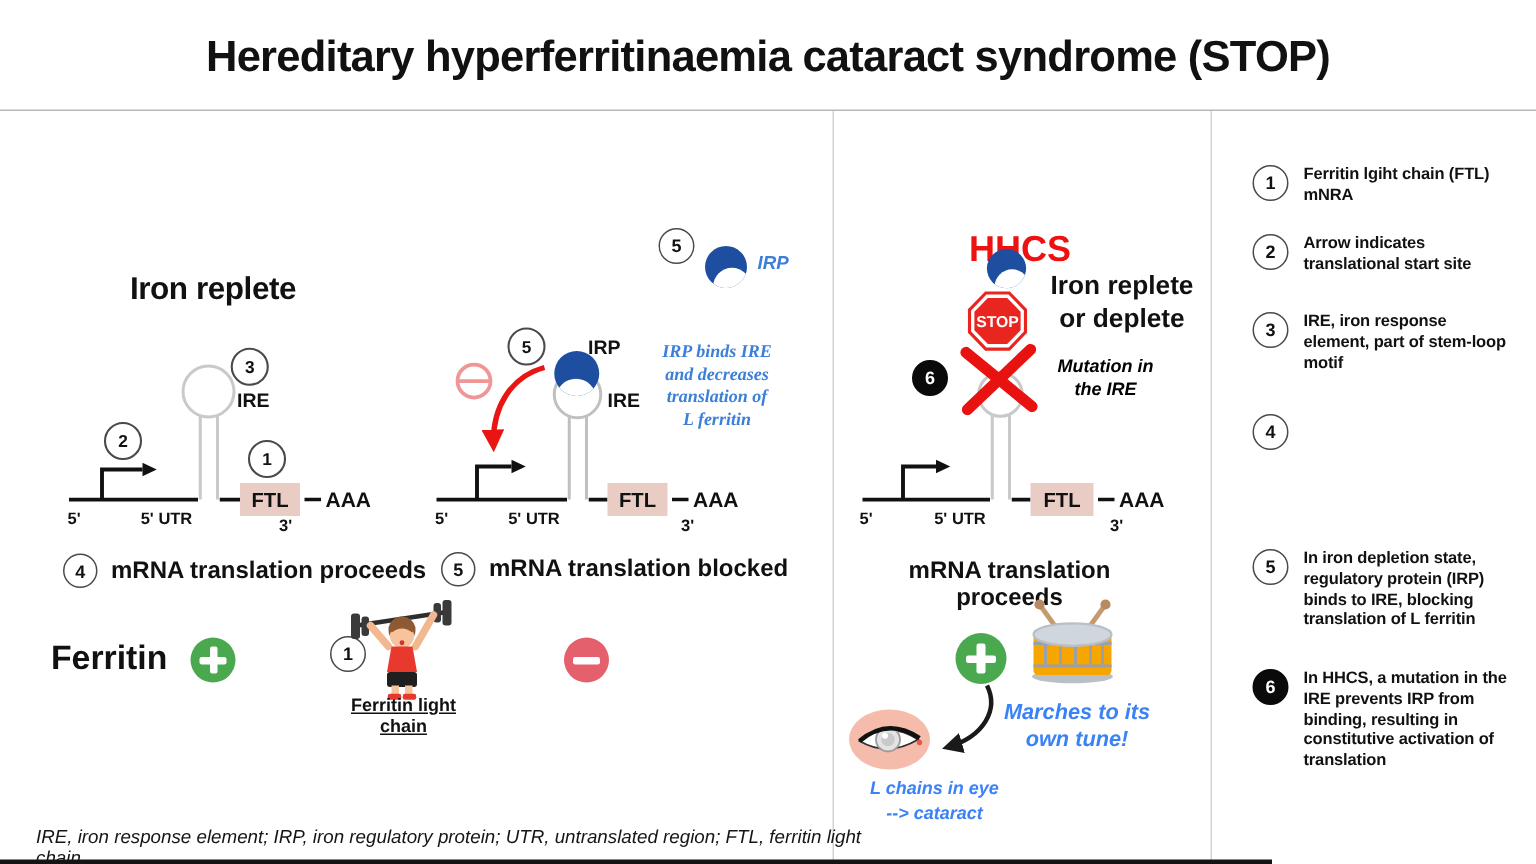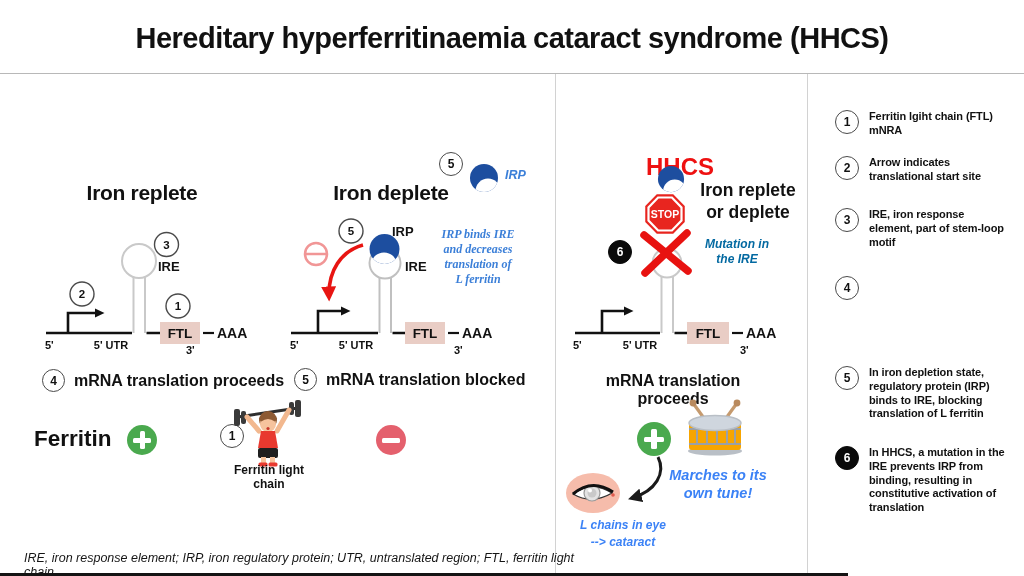--- a/index.html
+++ b/index.html
@@ -14,36 +14,36 @@
   .sub-head{font-size:21px;font-weight:bold;text-align:center;letter-spacing:-0.3px;}
   .green{color:#00b254;} .red{color:#ee1111;}
   .stepc{width:24px;height:24px;border:1.4px solid #4a4a4a;border-radius:50%;background:#fff;
          display:flex;align-items:center;justify-content:center;font-size:12px;font-weight:bold;box-sizing:border-box;}
   .stepc.filled{background:#0a0a0a;border-color:#0a0a0a;color:#fff;}
   .resrow{display:flex;align-items:center;gap:9px;}
   .resrow .stepc{width:23px;height:23px;flex:0 0 auto;}
   .restxt{font-size:16px;font-weight:bold;}
   .bluebox{font-style:italic;font-weight:bold;text-align:center;}
   .lightblue{color:#3b7fd8;font-size:12px;line-height:15px;font-family:Liberation Serif, serif;}
-  .medblue{color:#0369a1;font-size:12px;line-height:14.5px;}
+  .medblue{color:#000000;font-size:12px;line-height:14.5px;}
   .deepblue{color:#3b82f6;}
   .marches{font-size:14.5px;line-height:17.5px;}
   .cataract{font-size:12px;line-height:16.5px;}
   .plusic{border-radius:50%;background:#4aa94e;display:block;}
   .plusic.p30{width:30px;height:30px;position:absolute;}
   .plusic.p34{width:34px;height:34px;position:absolute;}
   .plusic::before,.plusic::after{content:"";position:absolute;background:#fff;border-radius:1.5px;}
   .plusic.p30::before{left:6px;top:12.5px;width:18px;height:5px;}
   .plusic.p30::after{left:12.5px;top:6px;width:5px;height:18px;}
   .plusic.p34::before{left:7px;top:14.5px;width:20px;height:5.5px;}
   .plusic.p34::after{left:14.25px;top:7px;width:5.5px;height:20px;}
   .minusic{width:30px;height:30px;border-radius:50%;background:#e4606d;position:absolute;}
   .minusic::before{content:"";position:absolute;left:6px;top:12.5px;width:18px;height:5px;background:#fff;border-radius:1.5px;}
   .ferritin{font-size:22.5px;font-weight:bold;margin-left:21px;}
-  .flc{font-size:12px;font-weight:bold;text-align:center;line-height:14px;}
+  .flc{font-size:12px;font-weight:bold;text-align:center;line-height:14px;text-decoration:underline;}
   .cond{font-size:17.5px;line-height:21.5px;font-weight:bold;text-align:center;}
   .legend-item{display:flex;align-items:flex-start;gap:10px;width:176px;}
   .ltext{font-size:11px;font-weight:bold;line-height:13.8px;width:142px;letter-spacing:-0.1px;}
   .footer{left:24px;top:551px;width:560px;font-size:12.5px;font-style:italic;color:#151515;}
   svg text{font-family:"Liberation Sans",sans-serif;}
   .t-num{font-size:11.5px;font-weight:bold;text-anchor:middle;fill:#111;}
   .t-box{font-size:13.5px;font-weight:bold;text-anchor:middle;fill:#111;}
   .t-aaa{font-size:14px;font-weight:bold;fill:#111;}
   .t-sm{font-size:11px;font-weight:bold;fill:#111;}
   .tmid{text-anchor:middle;}
@@ -60,28 +60,27 @@
     <defs>
       <marker id="mkred" viewBox="0 0 10 10" refX="7" refY="5" markerWidth="4.2" markerHeight="4.2" orient="auto-start-reverse">
         <path d="M0 0 L10 5 L0 10 z" fill="#e81512"></path>
       </marker>
       <marker id="mkblk" viewBox="0 0 10 10" refX="7" refY="5" markerWidth="4.6" markerHeight="4.6" orient="auto-start-reverse">
         <path d="M0 0 L10 5 L0 10 z" fill="#1a1a1a"></path>
       </marker>
     </defs>
   </svg>
 
-  <div class="abs ttl">Hereditary hyperferritinaemia cataract syndrome (HHCS)</div>
+  <div class="abs ttl">Hereditary hyperferritinaemia cataract syndrome (STOP)</div>
   <div class="abs hline"></div>
   <div class="abs vdiv" style="left:555px;"></div>
   <div class="abs vdiv" style="left:807px;"></div>
   <div class="abs bstrip"></div>
 
   <div class="abs sub-head" style="left:57px;top:181px;width:170px;">Iron replete</div>
-  <div class="abs sub-head" style="left:306px;top:181px;width:170px;">Iron deplete</div>
 
   <svg class="abs" style="left:38px;top:228px;" width="212" height="145" viewBox="0 0 212 145">
     <g stroke="#c9c9c9" stroke-width="2" fill="none">
       <line x1="95.5" y1="105" x2="95.5" y2="47"></line>
       <line x1="107" y1="105" x2="107" y2="47"></line>
       <circle cx="101" cy="33" r="17" fill="#fff"></circle>
     </g>
     <g stroke="#111" stroke-width="2.5" fill="none">
       <line x1="8" y1="105" x2="94" y2="105"></line>
       <line x1="108.5" y1="105" x2="122" y2="105"></line>

